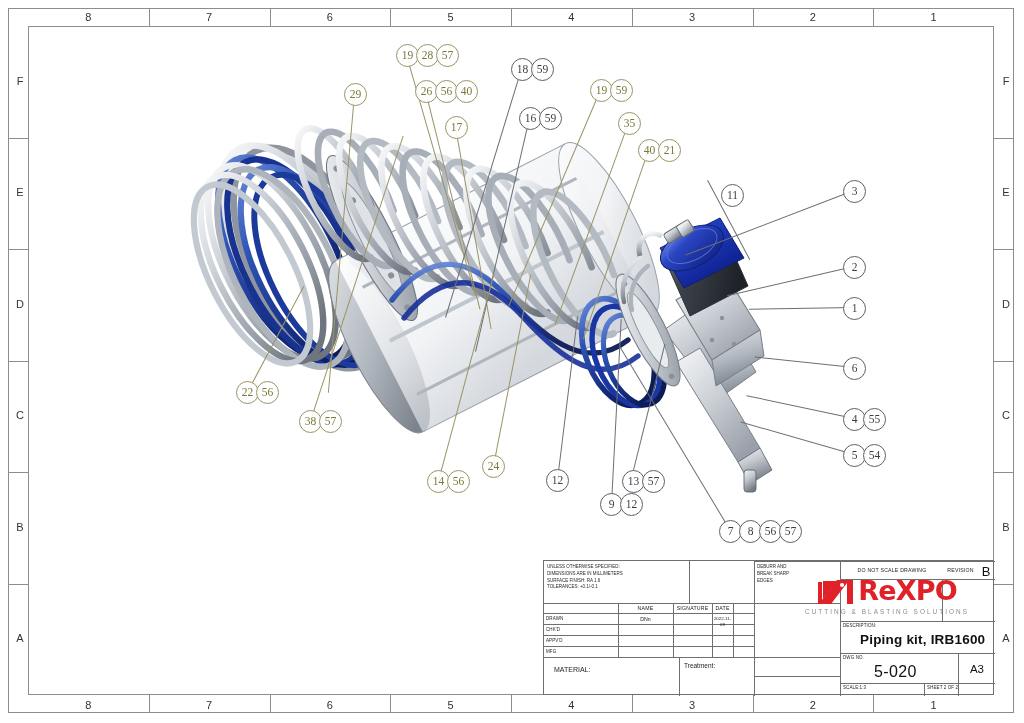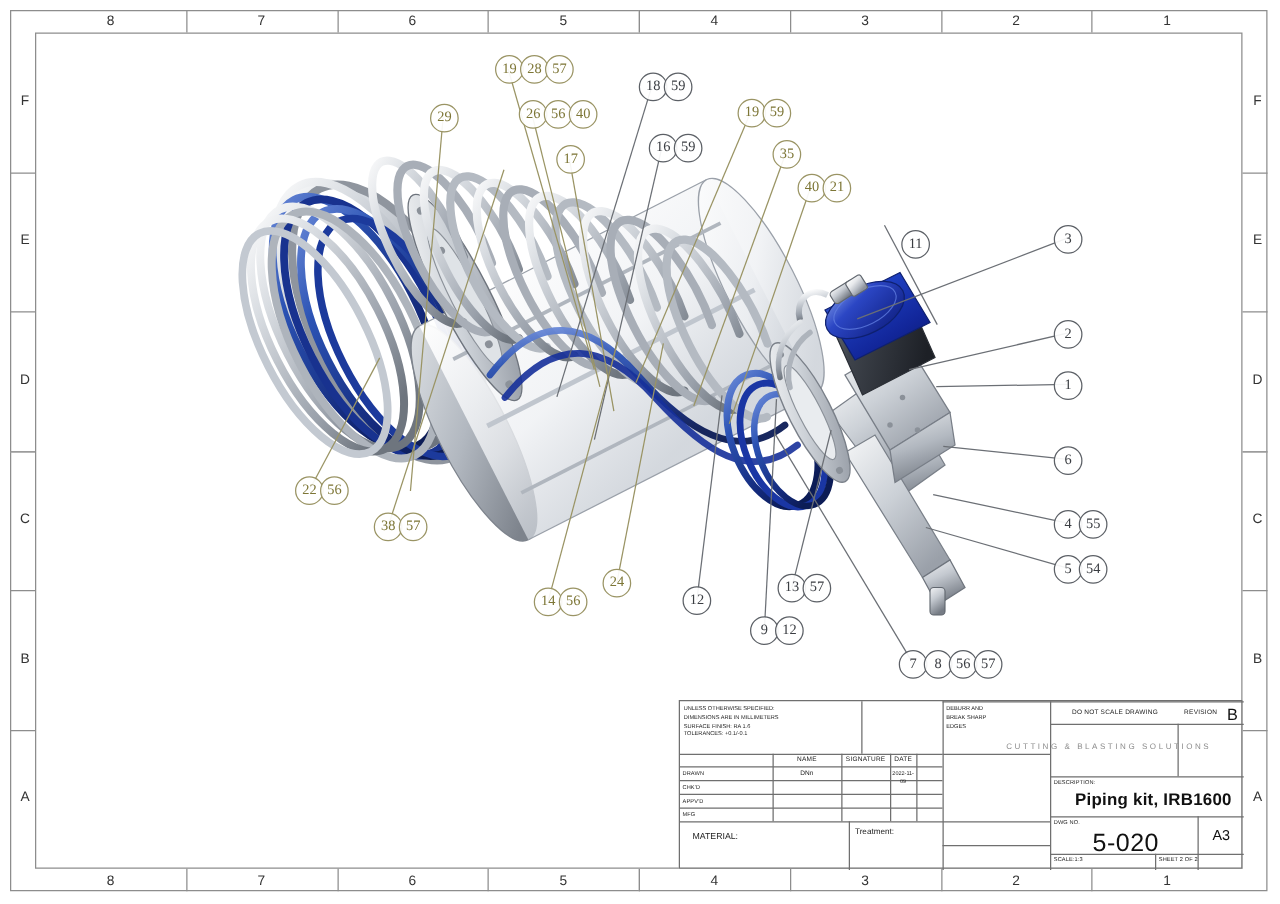--- a/index.html
+++ b/index.html
@@ -67,21 +67,21 @@
   }
   .tb-hdr{
     font-size:5.2px;letter-spacing:.2px;color:#232323;
     text-align:center;width:100%;text-transform:uppercase;
   }
   .tb-val{font-size:5.2px;color:#202020;text-align:center;width:100%;}
   .tb-note{font-size:4.5px;line-height:1.5;color:#272727;white-space:nowrap;}
 
   .rev-letter{font-size:13px;color:#111;text-align:center;}
   .desc-val{font-size:13.5px;color:#111;letter-spacing:.2px;}
-  .dwg-val{font-size:20px;color:#111;letter-spacing:.4px;}
+  .dwg-val{font-size:16px;color:#111;letter-spacing:.4px;}
   .size-val{font-size:11.5px;color:#111;text-align:center;}
   .mat-lbl{font-size:7px;color:#1d1d1d;}
   .treat-lbl{font-size:6.5px;color:#1d1d1d;}
 
   
   #logo-wrap{
     position:absolute;left:792px;top:578px;width:190px;height:36px;
     display:flex;flex-direction:column;align-items:center;justify-content:center;
   }
   .logo-row{display:flex;align-items:center;gap:3px;}
@@ -415,21 +415,21 @@
         <div class="balloon">54</div>
       </div>
       <div class="leader dark" style="left: 730px; top: 531px; width: 215px; transform: rotate(239deg);"></div>
       <div class="balloon-group dark" style="left: 719px; top: 520px;">
         <div class="balloon">7</div>
         <div class="balloon">8</div>
         <div class="balloon">56</div>
         <div class="balloon">57</div>
       </div>
       <div class="leader dark" style="left: 633px; top: 470px; width: 130px; transform: rotate(284deg);"></div>
-      <div class="balloon-group dark" style="left: 622px; top: 459px;">
+      <div class="balloon-group dark" style="left: 622px; top: 470px;">
         <div class="balloon">13</div>
         <div class="balloon">57</div>
       </div>
       <div class="leader dark" style="left: 611px; top: 504px; width: 185px; transform: rotate(273deg);"></div>
       <div class="balloon-group dark" style="left: 600px; top: 493px;">
         <div class="balloon">9</div>
         <div class="balloon">12</div>
       </div>
       <div class="leader dark" style="left: 557px; top: 480px; width: 165px; transform: rotate(277deg);"></div>
       <div class="balloon-group dark" style="left: 546px; top: 469px;">
@@ -564,16 +564,24 @@
 
     <div class="tb-cell" style="left:299px;top:124px;">
       <span class="tb-lbl">SCALE:1:3</span>
     </div>
     <div class="tb-cell" style="left:383px;top:124px;">
       <span class="tb-lbl">SHEET 2 OF 2</span>
     </div>
   </div>
 
   <div id="logo-wrap">
+    <div class="logo-row">
+      <svg width="38" height="28" viewBox="0 0 38 28">
+        <polygon points="1,4 1,26 14,26 30,5 30,26 36,26 36,2 20,2 5,22 5,4" fill="#e02128"></polygon>
+        <polygon points="2,3 20,3 6,21 6,3" fill="#e02128"></polygon>
+        <circle cx="25" cy="7" r="2.1" fill="#ffffff"></circle>
+      </svg>
+      <span class="logo-word">ReXPO</span>
+    </div>
     <div class="logo-tag">CUTTING &amp; BLASTING SOLUTIONS</div>
   </div>
 
 </div>
 
 </body></html>

